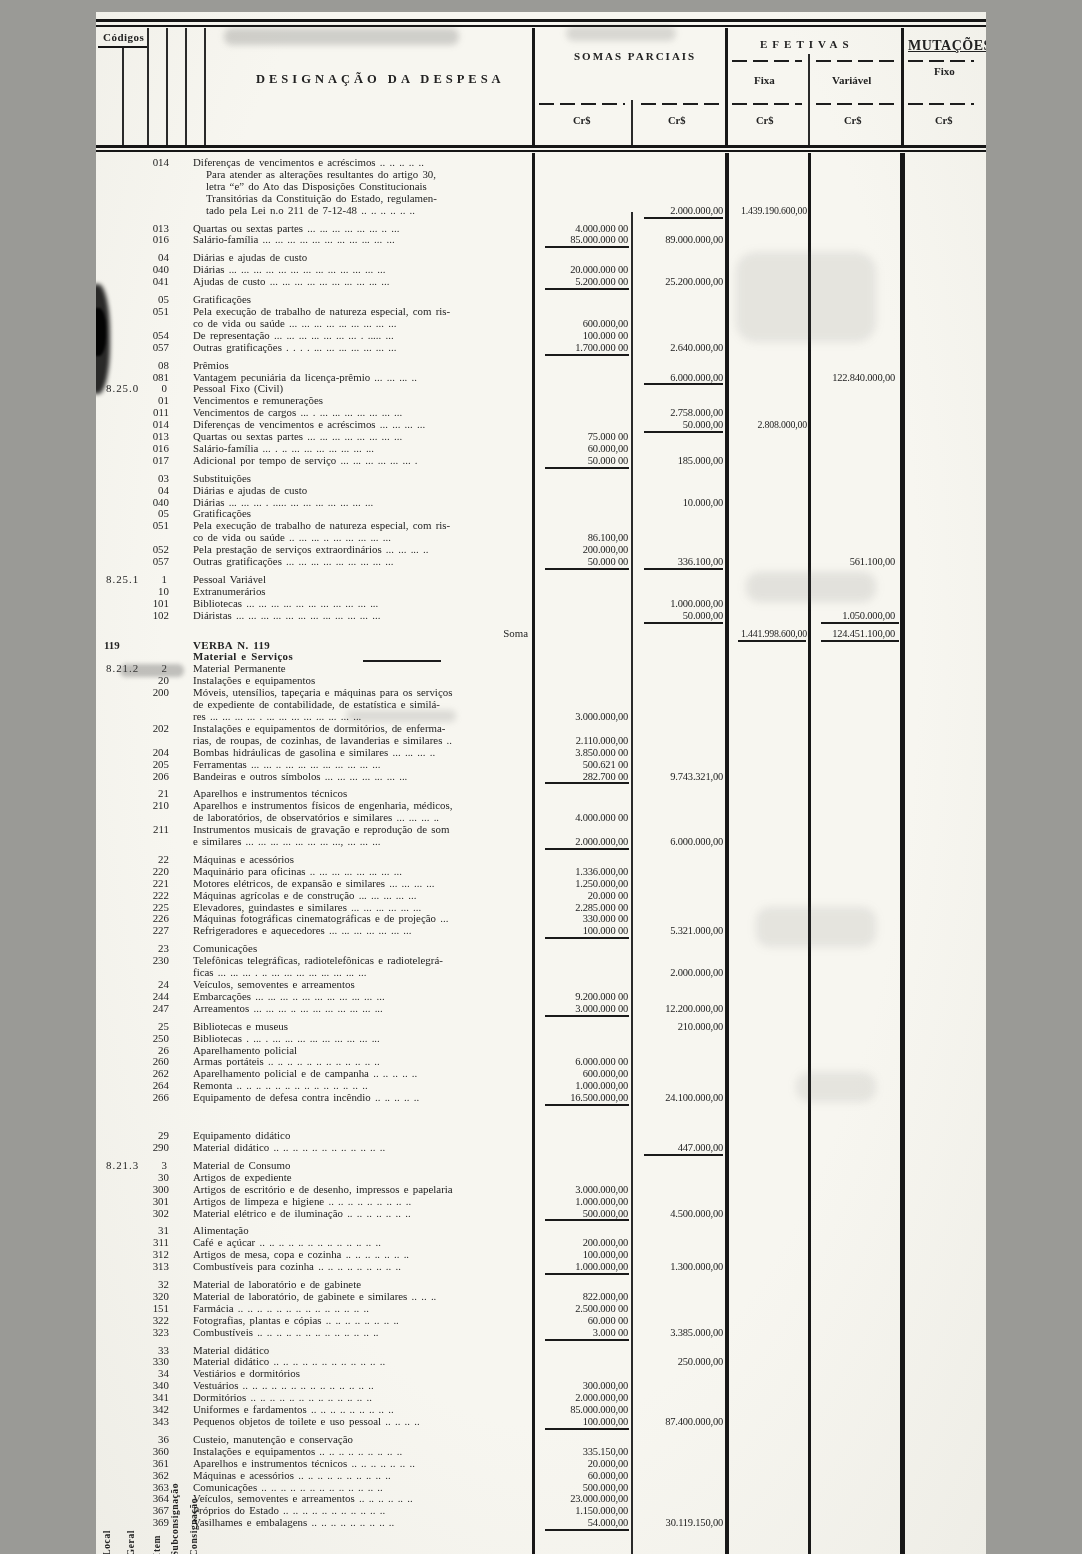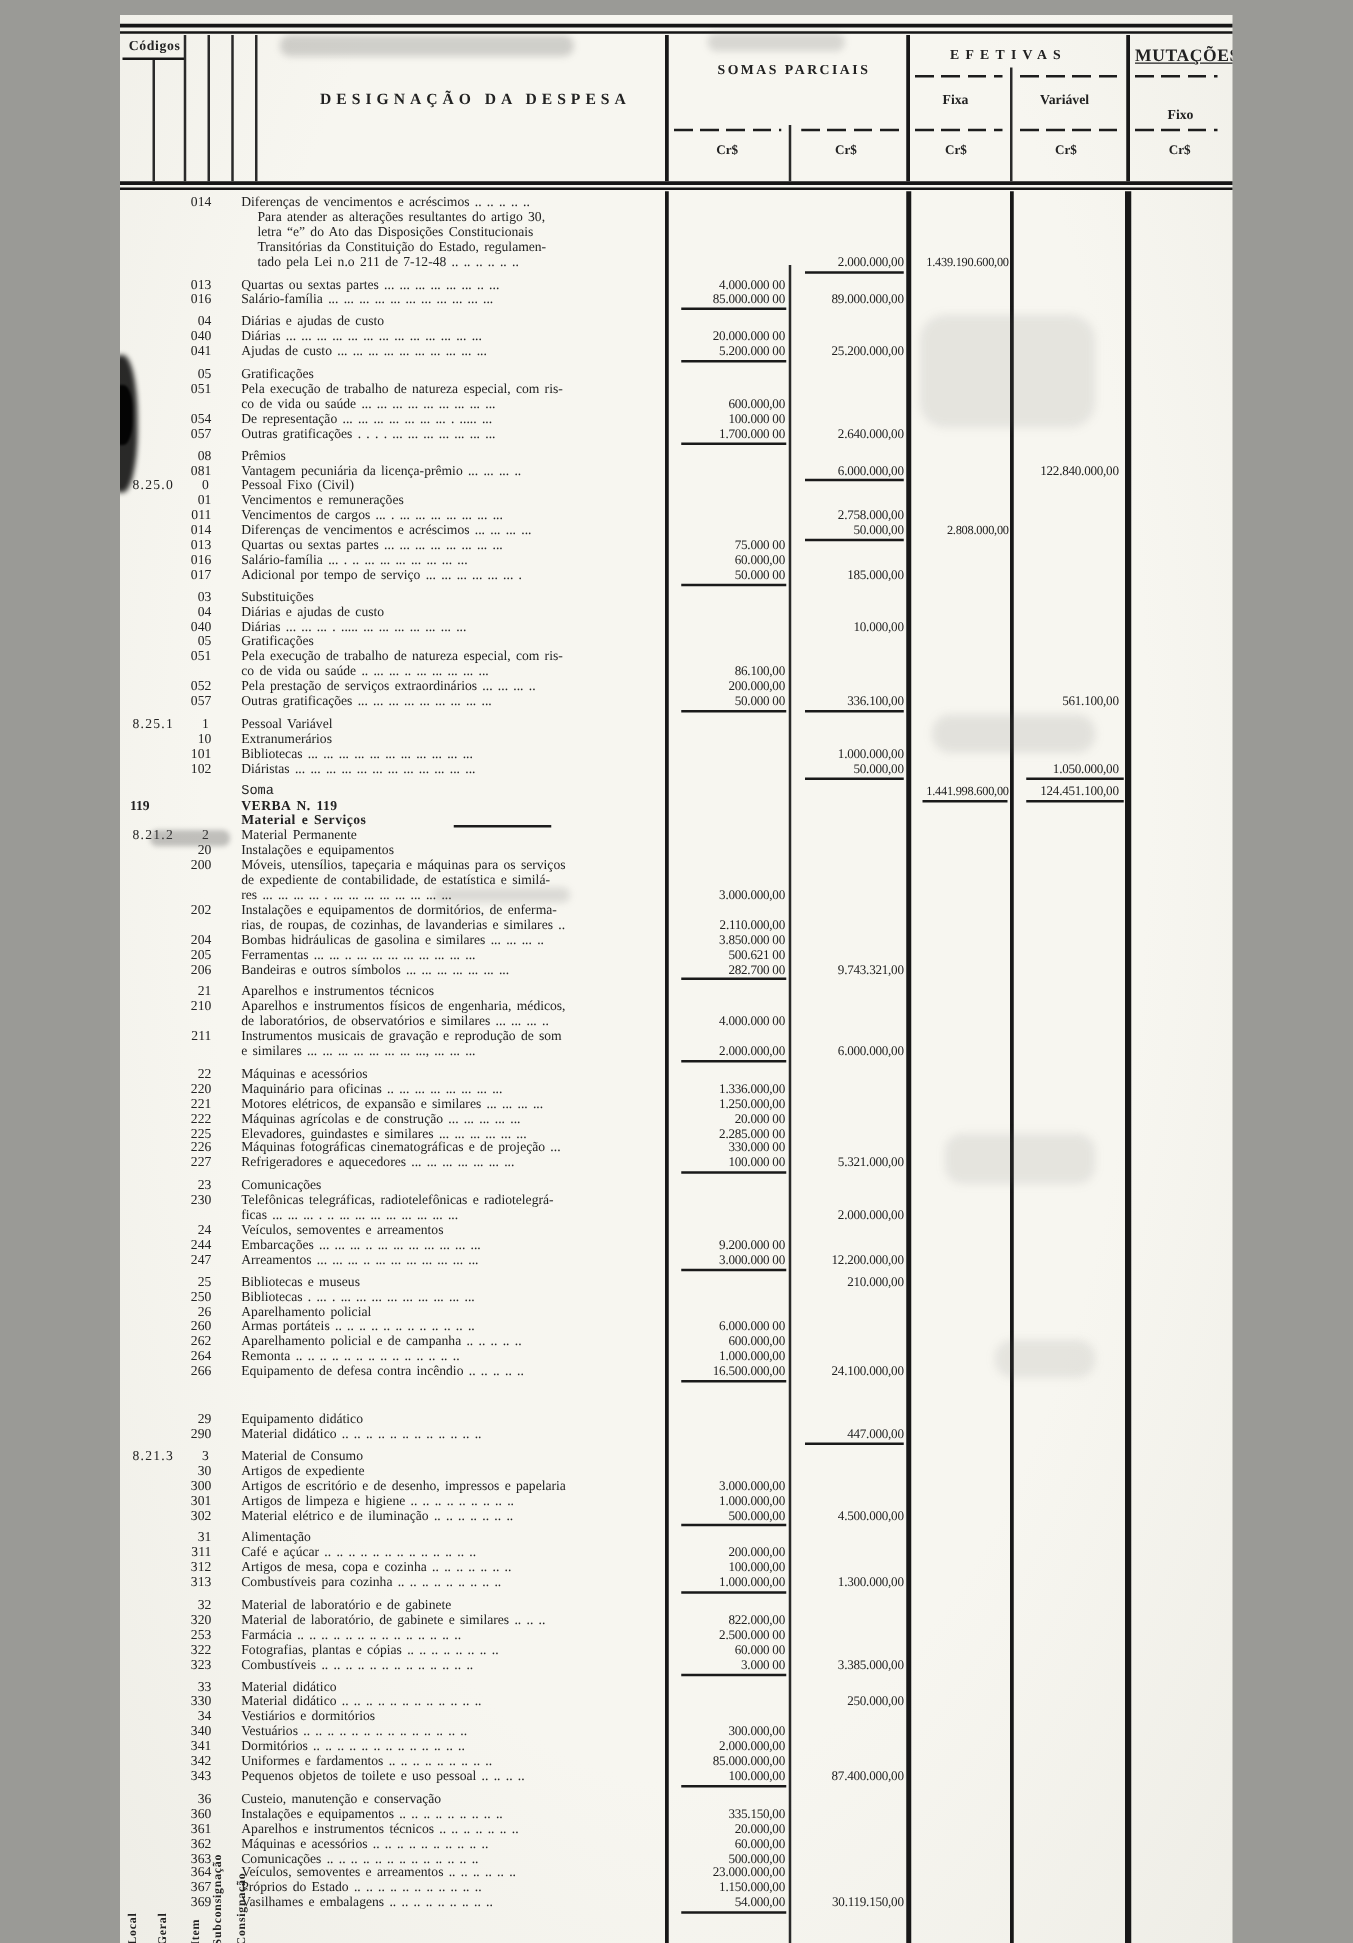--- a/index.html
+++ b/index.html
@@ -30,21 +30,21 @@
   .row{display:flex;line-height:11.9px;font-size:10.9px;}
   .row.g1{margin-top:6px;} .row.g2{margin-top:26px;}
   .cc{width:97px;flex:none;position:relative;}
   .cc span{position:absolute;white-space:nowrap;}
   .ci{right:24px;} .cg{right:24px;}
   .cv{left:10px;letter-spacing:1px;} .cd{right:26px;}
   .cL{left:8px;font-weight:bold;}
   .dx{width:340px;flex:none;box-sizing:border-box;padding-right:4px;word-spacing:1.5px;
     white-space:nowrap;overflow:hidden;position:relative;}
   .dx.i1{padding-left:13px;}
-  .dx.rt{text-align:left;padding-right:5px;font-family:Liberation Mono, monospace;}
+  .dx.rt{text-align:right;padding-right:5px;}
   .dx.bold{font-weight:bold;letter-spacing:.4px;}
   .useg{position:absolute;left:170px;bottom:1px;width:78px;height:2px;background:#1c1c1c;}
   .n{flex:none;text-align:right;position:relative;box-sizing:border-box;
     font-size:10.5px;letter-spacing:-.2px;white-space:nowrap;}
   .s1{width:99px;padding-right:4px;} .s2{width:94px;padding-right:3px;}
   .fx{width:83px;padding-right:2px;font-size:9.9px;}
   .vr{width:93px;padding-right:7px;}
   .mf{width:89px;padding-right:4px;} .mv{width:93px;padding-right:6px;}
   .tt{width:94px;padding-right:11px;font-size:10px;}
   .rl{position:absolute;height:2px;background:#1a1a1a;bottom:-2px;left:12px;right:3px;}
@@ -79,21 +79,21 @@
     <span class="ht grp efe" style="left:664px;top:26px;">EFETIVAS</span>
     <span class="ht grp mut" style="left:812px;top:26px;">MUTAÇÕES PATRIMONIAIS</span>
     <span class="ht tot" style="left:1012px;top:48px;">TOTAL</span>
 
     <div class="dash" style="left:636px;top:48px;width:70px;"></div>
     <div class="dash" style="left:720px;top:48px;width:80px;"></div>
     <div class="dash" style="left:812px;top:48px;width:66px;"></div>
     <div class="dash" style="left:892px;top:48px;width:70px;"></div>
     <span class="ht sub" style="left:658px;top:62px;">Fixa</span>
     <span class="ht sub" style="left:736px;top:62px;">Variável</span>
-    <span class="ht sub" style="left:838px;top:74px;font-family:Liberation Serif, serif;">Fixo</span>
+    <span class="ht sub" style="left:838px;top:53px;font-family:Liberation Serif, serif;">Fixo</span>
     <span class="ht sub" style="left:918px;top:62px;">Variável</span>
 
     <div class="dash" style="left:443px;top:91px;width:86px;"></div>
     <div class="dash" style="left:545px;top:91px;width:80px;"></div>
     <div class="dash" style="left:636px;top:91px;width:70px;"></div>
     <div class="dash" style="left:720px;top:91px;width:80px;"></div>
     <div class="dash" style="left:812px;top:91px;width:66px;"></div>
     <div class="dash" style="left:892px;top:91px;width:70px;"></div>
     <div class="dash" style="left:994px;top:91px;width:80px;"></div>
 
@@ -1228,21 +1228,21 @@
         <div class="n s1">822.000,00</div>
         <div class="n s2"></div>
         <div class="n fx"></div>
         <div class="n vr"></div>
         <div class="n mf"></div>
         <div class="n mv"></div>
         <div class="n tt"></div>
       </div>
       <div class="row">
         <div class="cc">
-          <span class="ci">253</span>
+          <span class="ci">151</span>
         </div>
         <div class="dx">Farmácia .. .. .. .. .. .. .. .. .. .. .. .. .. ..</div>
         <div class="n s1">2.500.000 00</div>
         <div class="n s2"></div>
         <div class="n fx"></div>
         <div class="n vr"></div>
         <div class="n mf"></div>
         <div class="n mv"></div>
         <div class="n tt"></div>
       </div>

